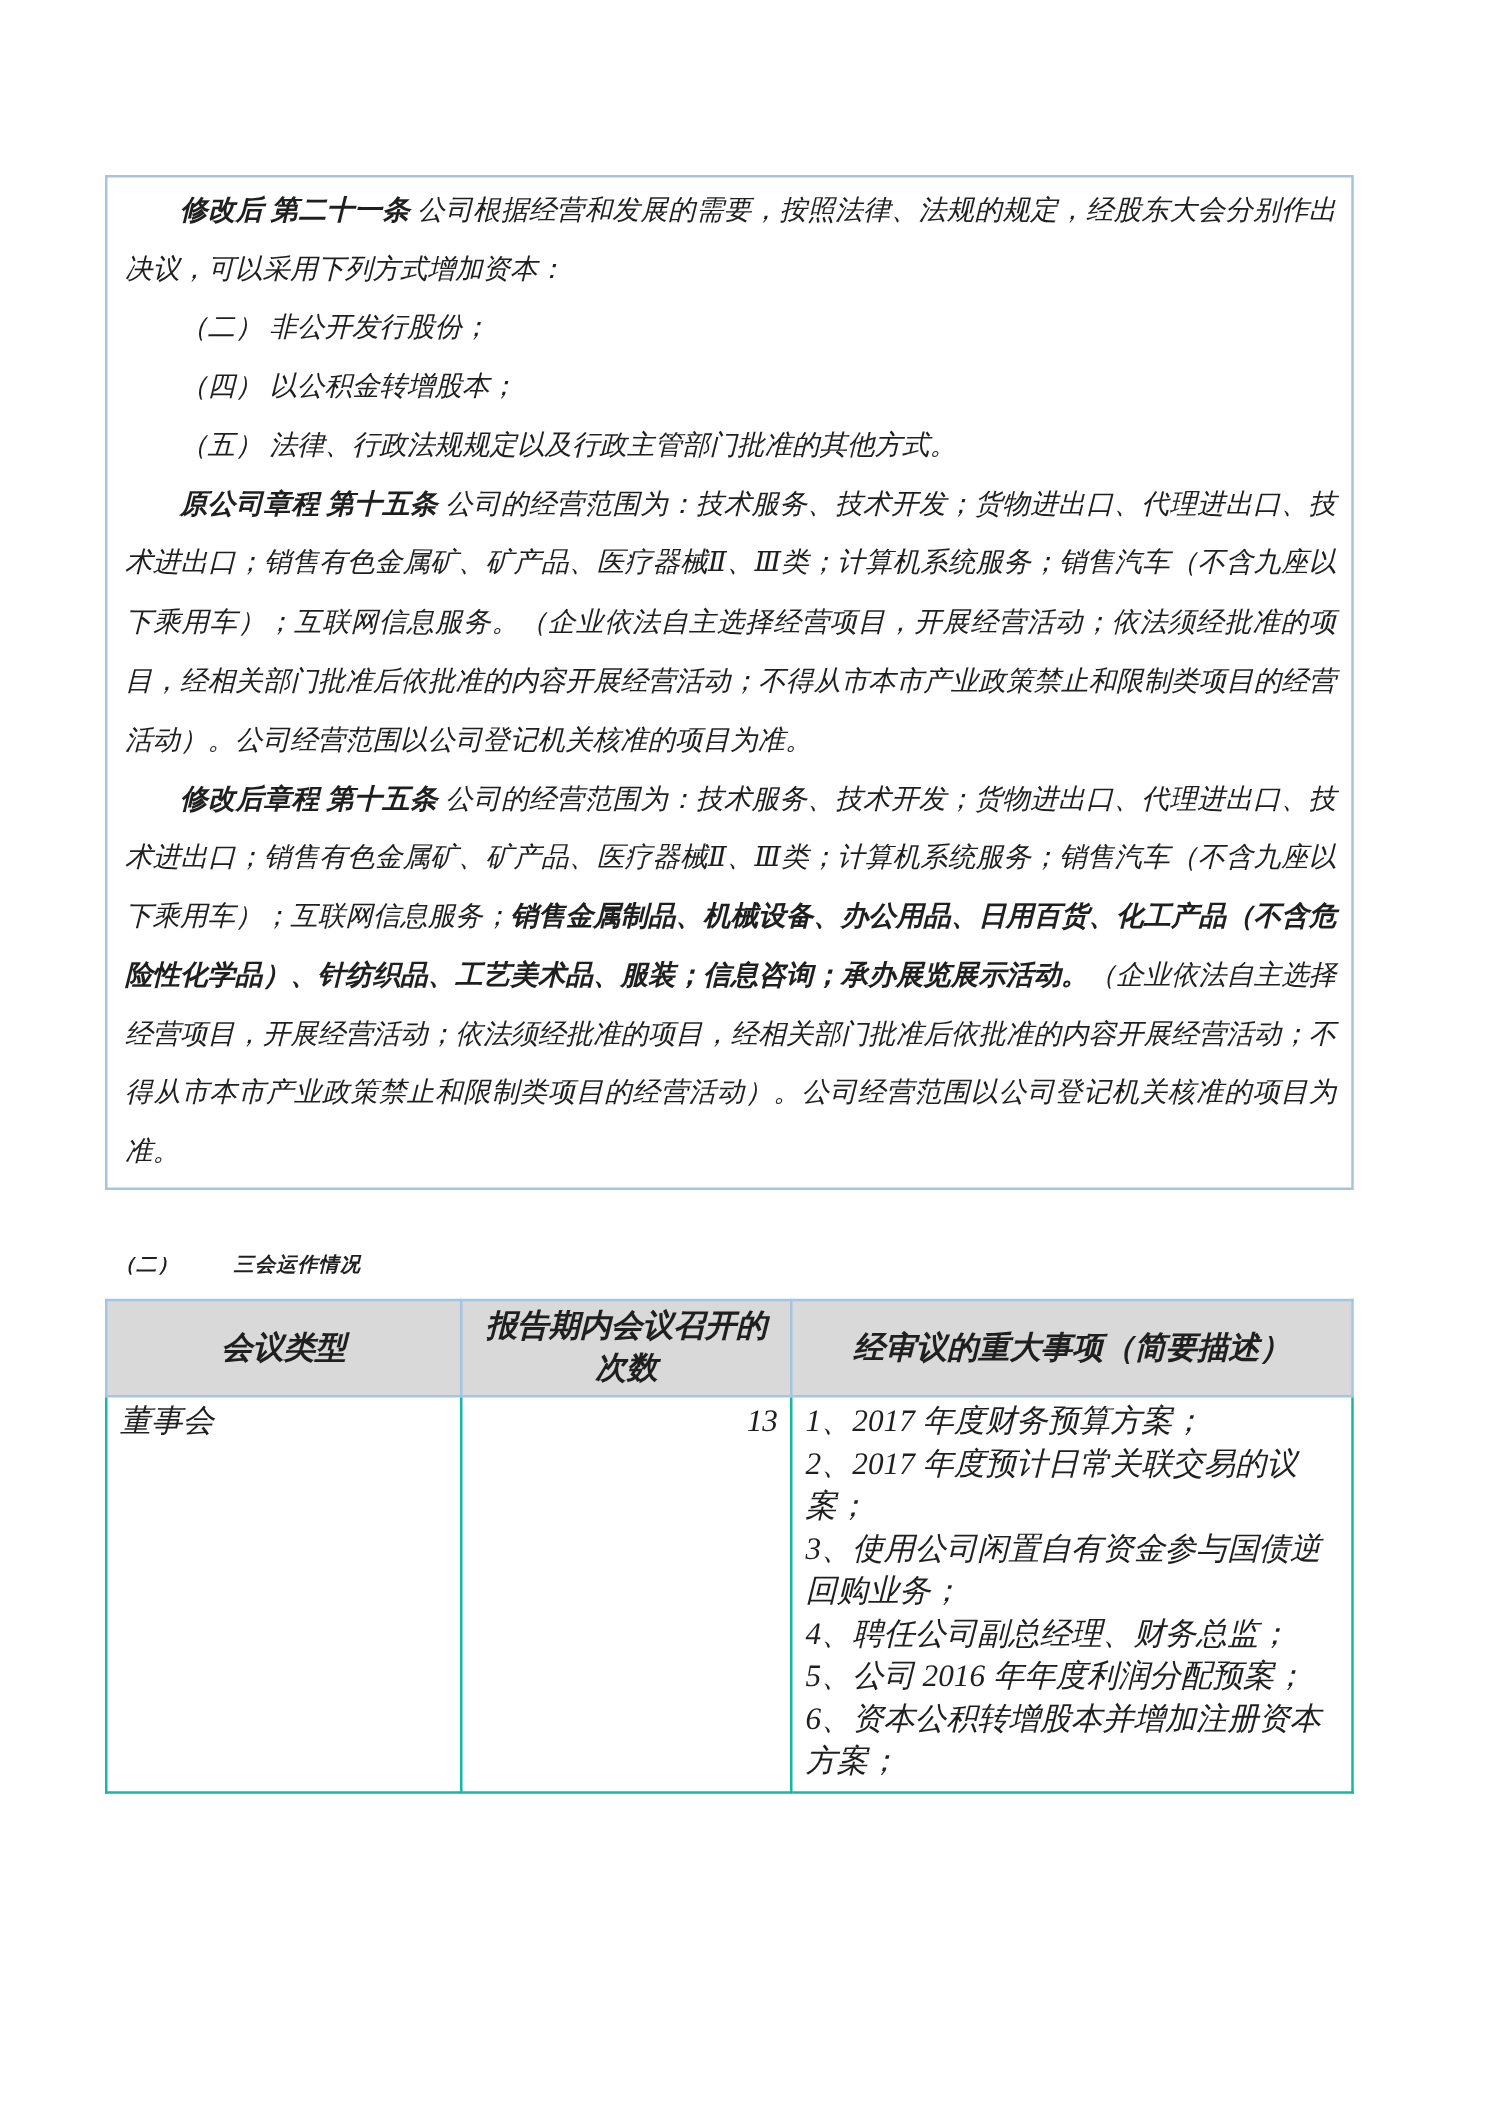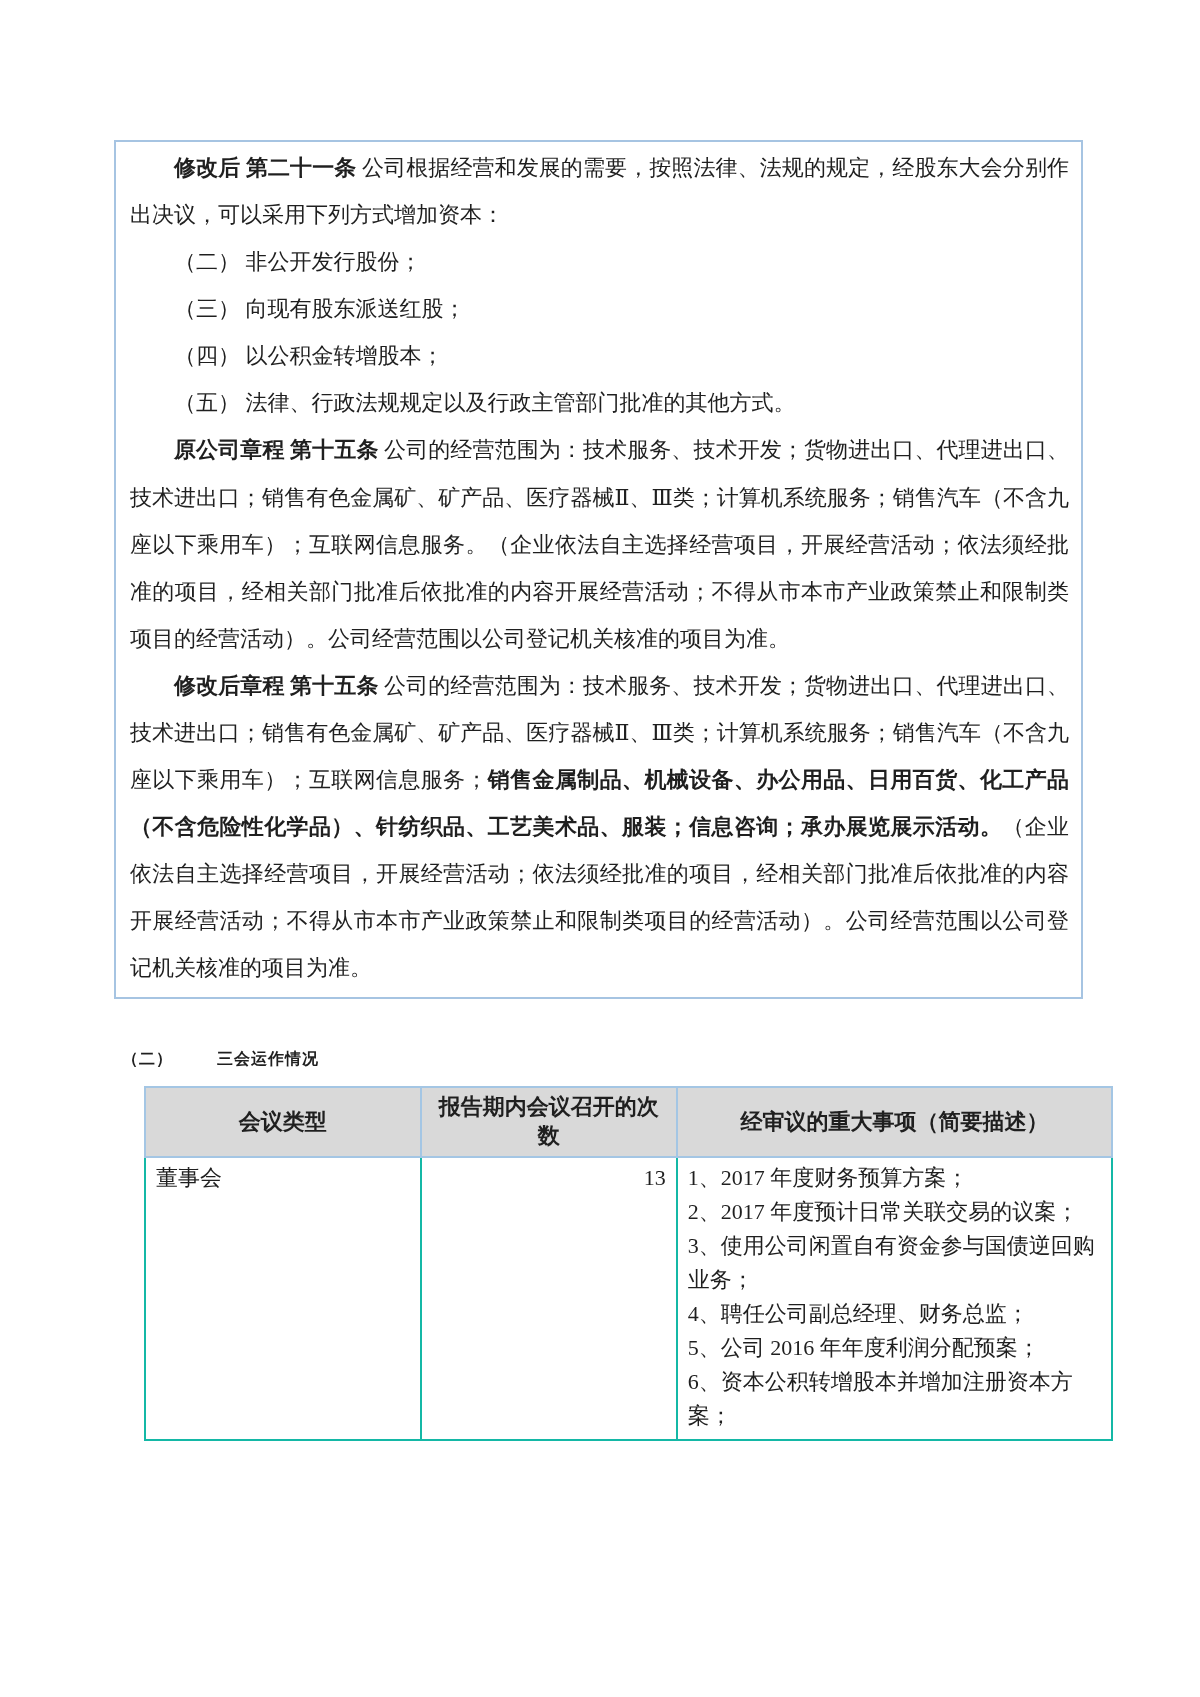--- a/index.html
+++ b/index.html
@@ -5,21 +5,22 @@
   * { box-sizing: border-box; }
   html, body { margin: 0; padding: 0; }
   body {
     width: 1200px; height: 1697px;
     background: #ffffff;
     overflow: hidden;
     font-family: "Liberation Serif", "DejaVu Serif", serif;
     color: #1f1f1f;
   }
   .content {
-    padding: 140px 117px 0 114px;
+    padding: 140px 117px 0 84px;
+    font-style: italic;
   }
   
   .charter-box {
     border: 2px solid #a6c4e2;
     padding: 2px 12px 6px 14px;
     font-size: 22px;
     line-height: 2.14;
     text-align: justify;
   }
   .charter-box p {
@@ -41,22 +42,21 @@
     padding-left: 0;
     font-size: 23px;
     font-weight: 700;
   }
   .subsection-heading .sub-num { margin-right: 20px; }
   
   table.meetings {
     width: 100%;
     border-collapse: collapse;
     margin-top: 16px;
-    font-size: 22px;
-    margin-left: 30px;
+    font-size: 25px;
   }
   table.meetings th {
     background: #d9d9d9;
     border: 2px solid #a4c6e4;
     font-weight: 700;
     text-align: center;
     vertical-align: middle;
     padding: 5px 14px;
     line-height: 1.3;
   }
@@ -73,21 +73,20 @@
   .matter-line { line-height: 34px; }
 </style>
 </head>
 <body>
 
 <div class="content">
 
   <div class="charter-box" id="charter-box">
       <p><span class="b">修改后 第二十一条</span><span> 公司根据经营和发展的需要，按照法律、法规的规定，经股东大会分别作出决议，可以采用下列方式增加资本：</span></p>
       <p><span>（二） 非公开发行股份；</span></p>
-      <p><span>（三） 向现有股东派送红股；</span></p>
       <p><span>（四） 以公积金转增股本；</span></p>
       <p><span>（五） 法律、行政法规规定以及行政主管部门批准的其他方式。</span></p>
       <p><span class="b">原公司章程 第十五条</span><span> 公司的经营范围为：技术服务、技术开发；货物进出口、代理进出口、技术进出口；销售有色金属矿、矿产品、医疗器械Ⅱ、Ⅲ类；计算机系统服务；销售汽车（不含九座以下乘用车）；互联网信息服务。（企业依法自主选择经营项目，开展经营活动；依法须经批准的项目，经相关部门批准后依批准的内容开展经营活动；不得从市本市产业政策禁止和限制类项目的经营活动）。公司经营范围以公司登记机关核准的项目为准。</span></p>
       <p><span class="b">修改后章程 第十五条</span><span> 公司的经营范围为：技术服务、技术开发；货物进出口、代理进出口、技术进出口；销售有色金属矿、矿产品、医疗器械Ⅱ、Ⅲ类；计算机系统服务；销售汽车（不含九座以下乘用车）；互联网信息服务；</span><span class="b">销售金属制品、机械设备、办公用品、日用百货、化工产品（不含危险性化学品）、针纺织品、工艺美术品、服装；信息咨询；承办展览展示活动。</span><span>（企业依法自主选择经营项目，开展经营活动；依法须经批准的项目，经相关部门批准后依批准的内容开展经营活动；不得从市本市产业政策禁止和限制类项目的经营活动）。公司经营范围以公司登记机关核准的项目为准。</span></p>
     </div>
 
   <div class="section-heading">
     <span class="sec-num">（二）</span><span>三会运作情况</span>
   </div>
 

